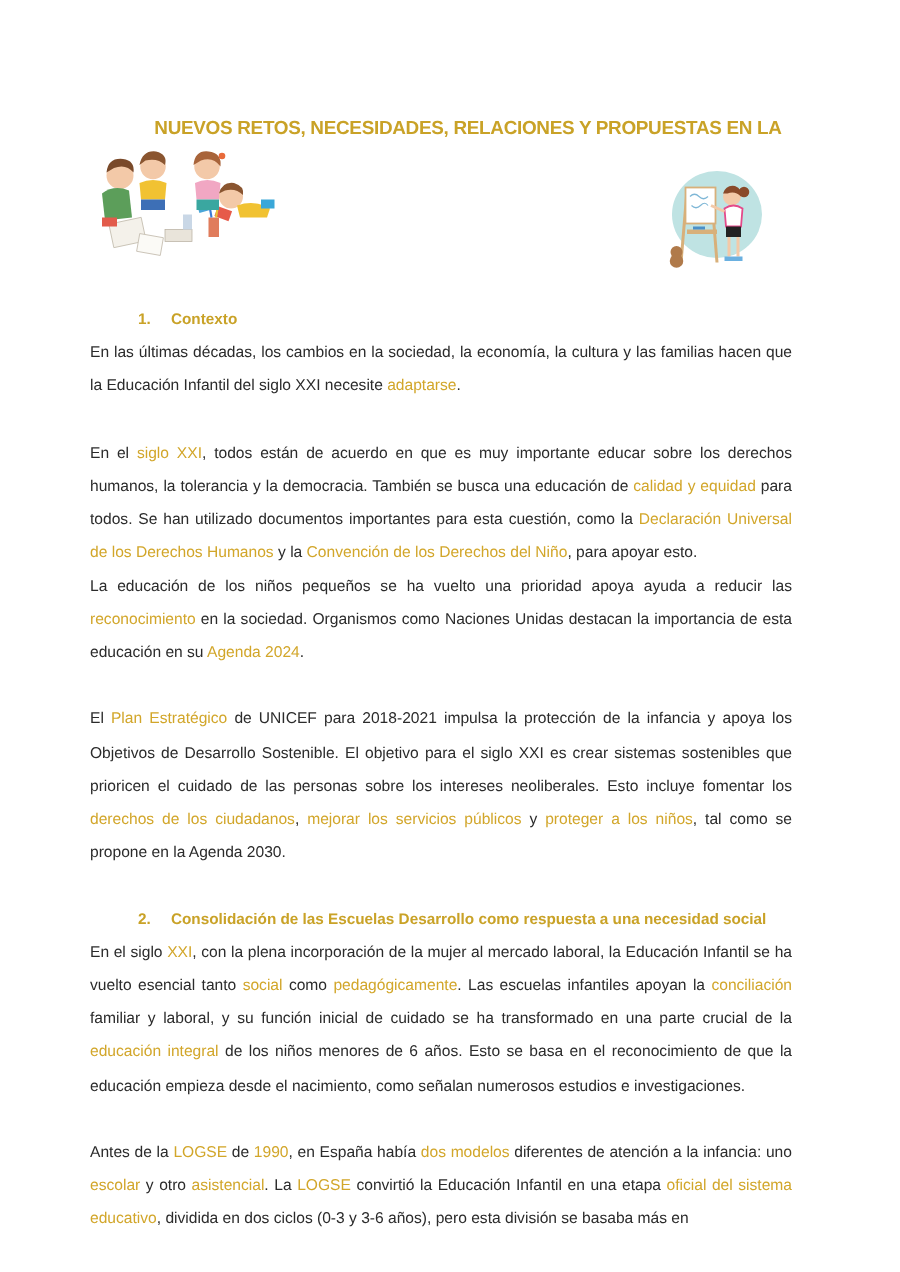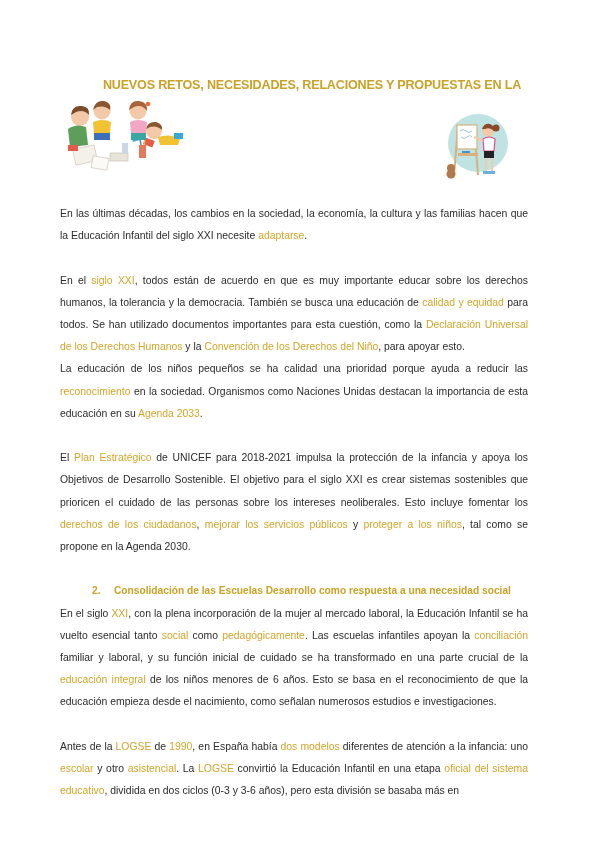--- a/index.html
+++ b/index.html
@@ -84,24 +84,27 @@
       <line x1="39" y1="28" x2="30" y2="24" stroke="#f3c9a8" stroke-width="2"></line>
       <rect x="40" y="38" width="10" height="7" fill="#222"></rect>
       <line x1="42" y1="45" x2="42" y2="58" stroke="#f3c9a8" stroke-width="2"></line>
       <line x1="48" y1="45" x2="48" y2="58" stroke="#f3c9a8" stroke-width="2"></line>
       <rect x="39" y="58" width="12" height="3" fill="#6ab0e0"></rect>
     </svg>
   </div>
 
   <div class="content">
 
+    <div class="h">
+      <span class="num">1.</span><span>Contexto</span>
+    </div>
     <p><span>En las últimas décadas, los cambios en la sociedad, la economía, la cultura y las familias hacen que la Educación Infantil del siglo XXI necesite </span><span class="hl">adaptarse</span><span>.</span></p>
     <div class="gap"></div>
     <p><span>En el </span><span class="hl">siglo XXI</span><span>, todos están de acuerdo en que es muy importante educar sobre los derechos humanos, la tolerancia y la democracia. También se busca una educación de </span><span class="hl">calidad y equidad</span><span> para todos. Se han utilizado documentos importantes para esta cuestión, como la </span><span class="hl">Declaración Universal de los Derechos Humanos</span><span> y la </span><span class="hl">Convención de los Derechos del Niño</span><span>, para apoyar esto.</span></p>
-    <p><span>La educación de los niños pequeños se ha calidad una prioridad porque ayuda a reducir las </span><span class="hl">reconocimiento</span><span> en la sociedad. Organismos como Naciones Unidas destacan la importancia de esta educación en su </span><span class="hl">Agenda 2033</span><span>.</span></p>
+    <p><span>La educación de los niños pequeños se ha vuelto una prioridad apoya ayuda a reducir las </span><span class="hl">reconocimiento</span><span> en la sociedad. Organismos como Naciones Unidas destacan la importancia de esta educación en su </span><span class="hl">Agenda 2024</span><span>.</span></p>
     <div class="gap"></div>
     <p><span>El </span><span class="hl">Plan Estratégico</span><span> de UNICEF para 2018-2021 impulsa la protección de la infancia y apoya los Objetivos de Desarrollo Sostenible. El objetivo para el siglo XXI es crear sistemas sostenibles que prioricen el cuidado de las personas sobre los intereses neoliberales. Esto incluye fomentar los </span><span class="hl">derechos de los ciudadanos</span><span>, </span><span class="hl">mejorar los servicios públicos</span><span> y </span><span class="hl">proteger a los niños</span><span>, tal como se propone en la Agenda 2030.</span></p>
     <div class="gap"></div>
 
     <div class="h">
       <span class="num">2.</span><span>Consolidación de las Escuelas Desarrollo como respuesta a una necesidad social</span>
     </div>
     <p><span>En el siglo </span><span class="hl">XXI</span><span>, con la plena incorporación de la mujer al mercado laboral, la Educación Infantil se ha vuelto esencial tanto </span><span class="hl">social</span><span> como </span><span class="hl">pedagógicamente</span><span>. Las escuelas infantiles apoyan la </span><span class="hl">conciliación</span><span> familiar y laboral, y su función inicial de cuidado se ha transformado en una parte crucial de la </span><span class="hl">educación integral</span><span> de los niños menores de 6 años. Esto se basa en el reconocimiento de que la educación empieza desde el nacimiento, como señalan numerosos estudios e investigaciones.</span></p>
     <div class="gap"></div>
     <p><span>Antes de la </span><span class="hl">LOGSE</span><span> de </span><span class="hl">1990</span><span>, en España había </span><span class="hl">dos modelos</span><span> diferentes de atención a la infancia: uno </span><span class="hl">escolar</span><span> y otro </span><span class="hl">asistencial</span><span>. La </span><span class="hl">LOGSE</span><span> convirtió la Educación Infantil en una etapa </span><span class="hl">oficial del sistema educativo</span><span>, dividida en dos ciclos (0-3 y 3-6 años), pero esta división se basaba más en</span></p>

